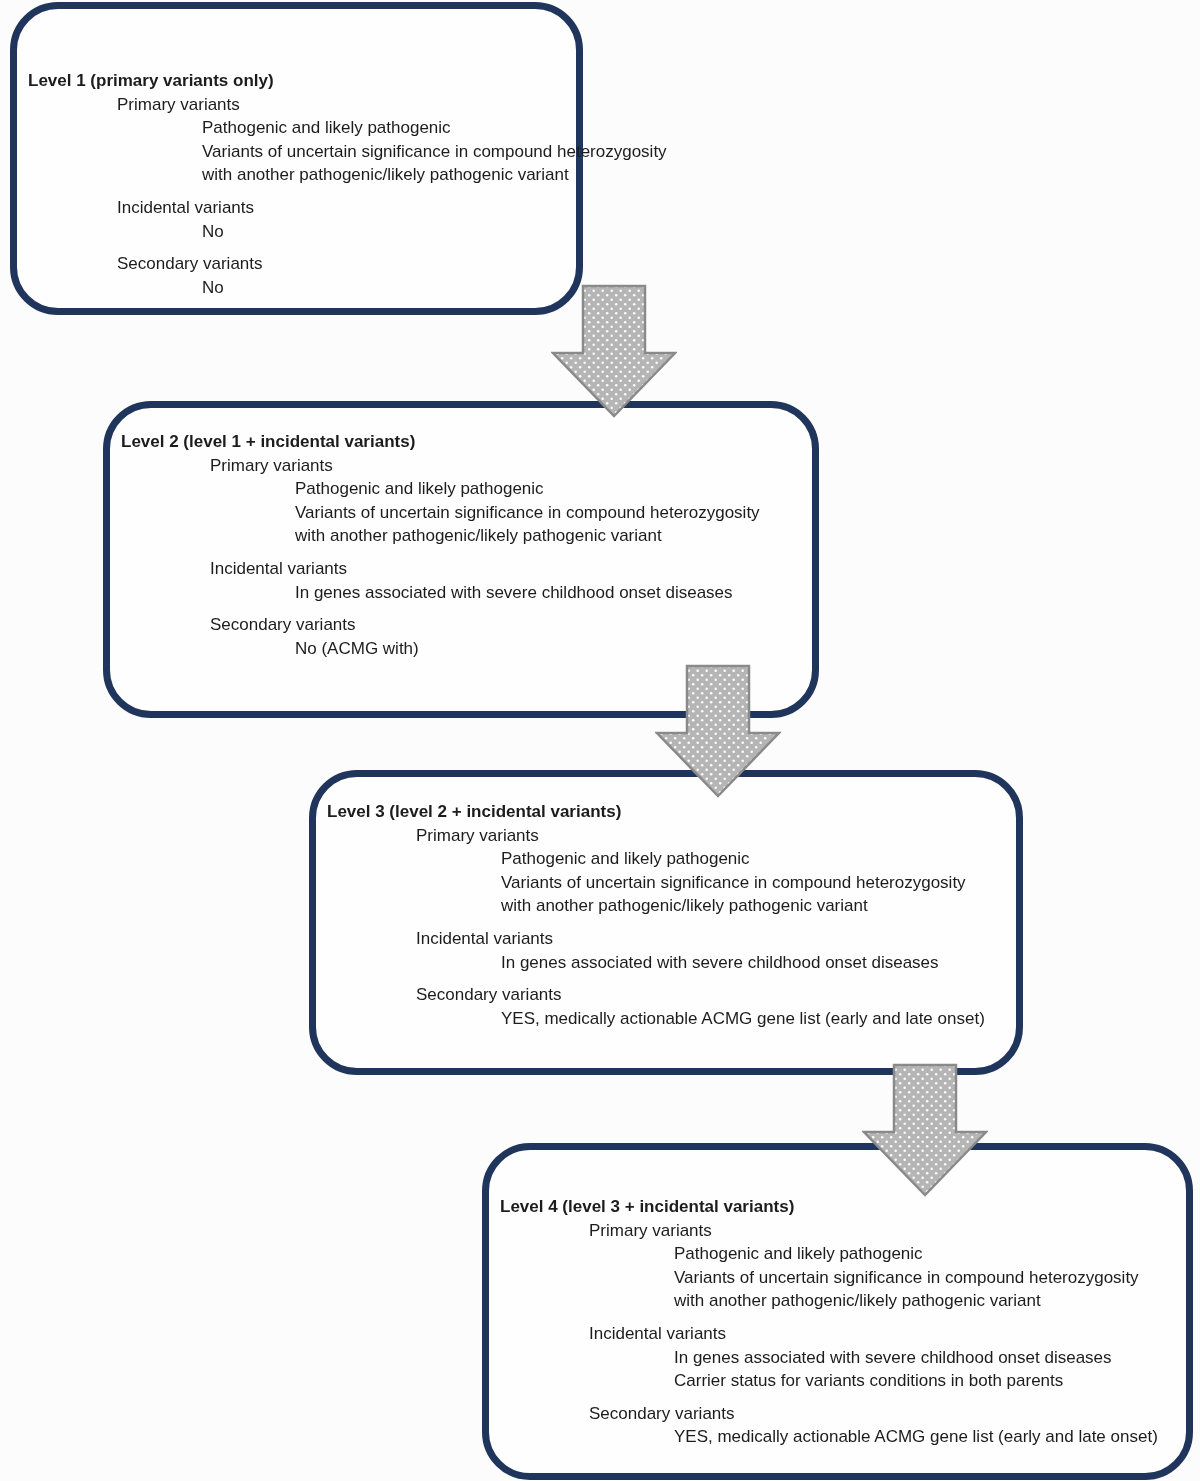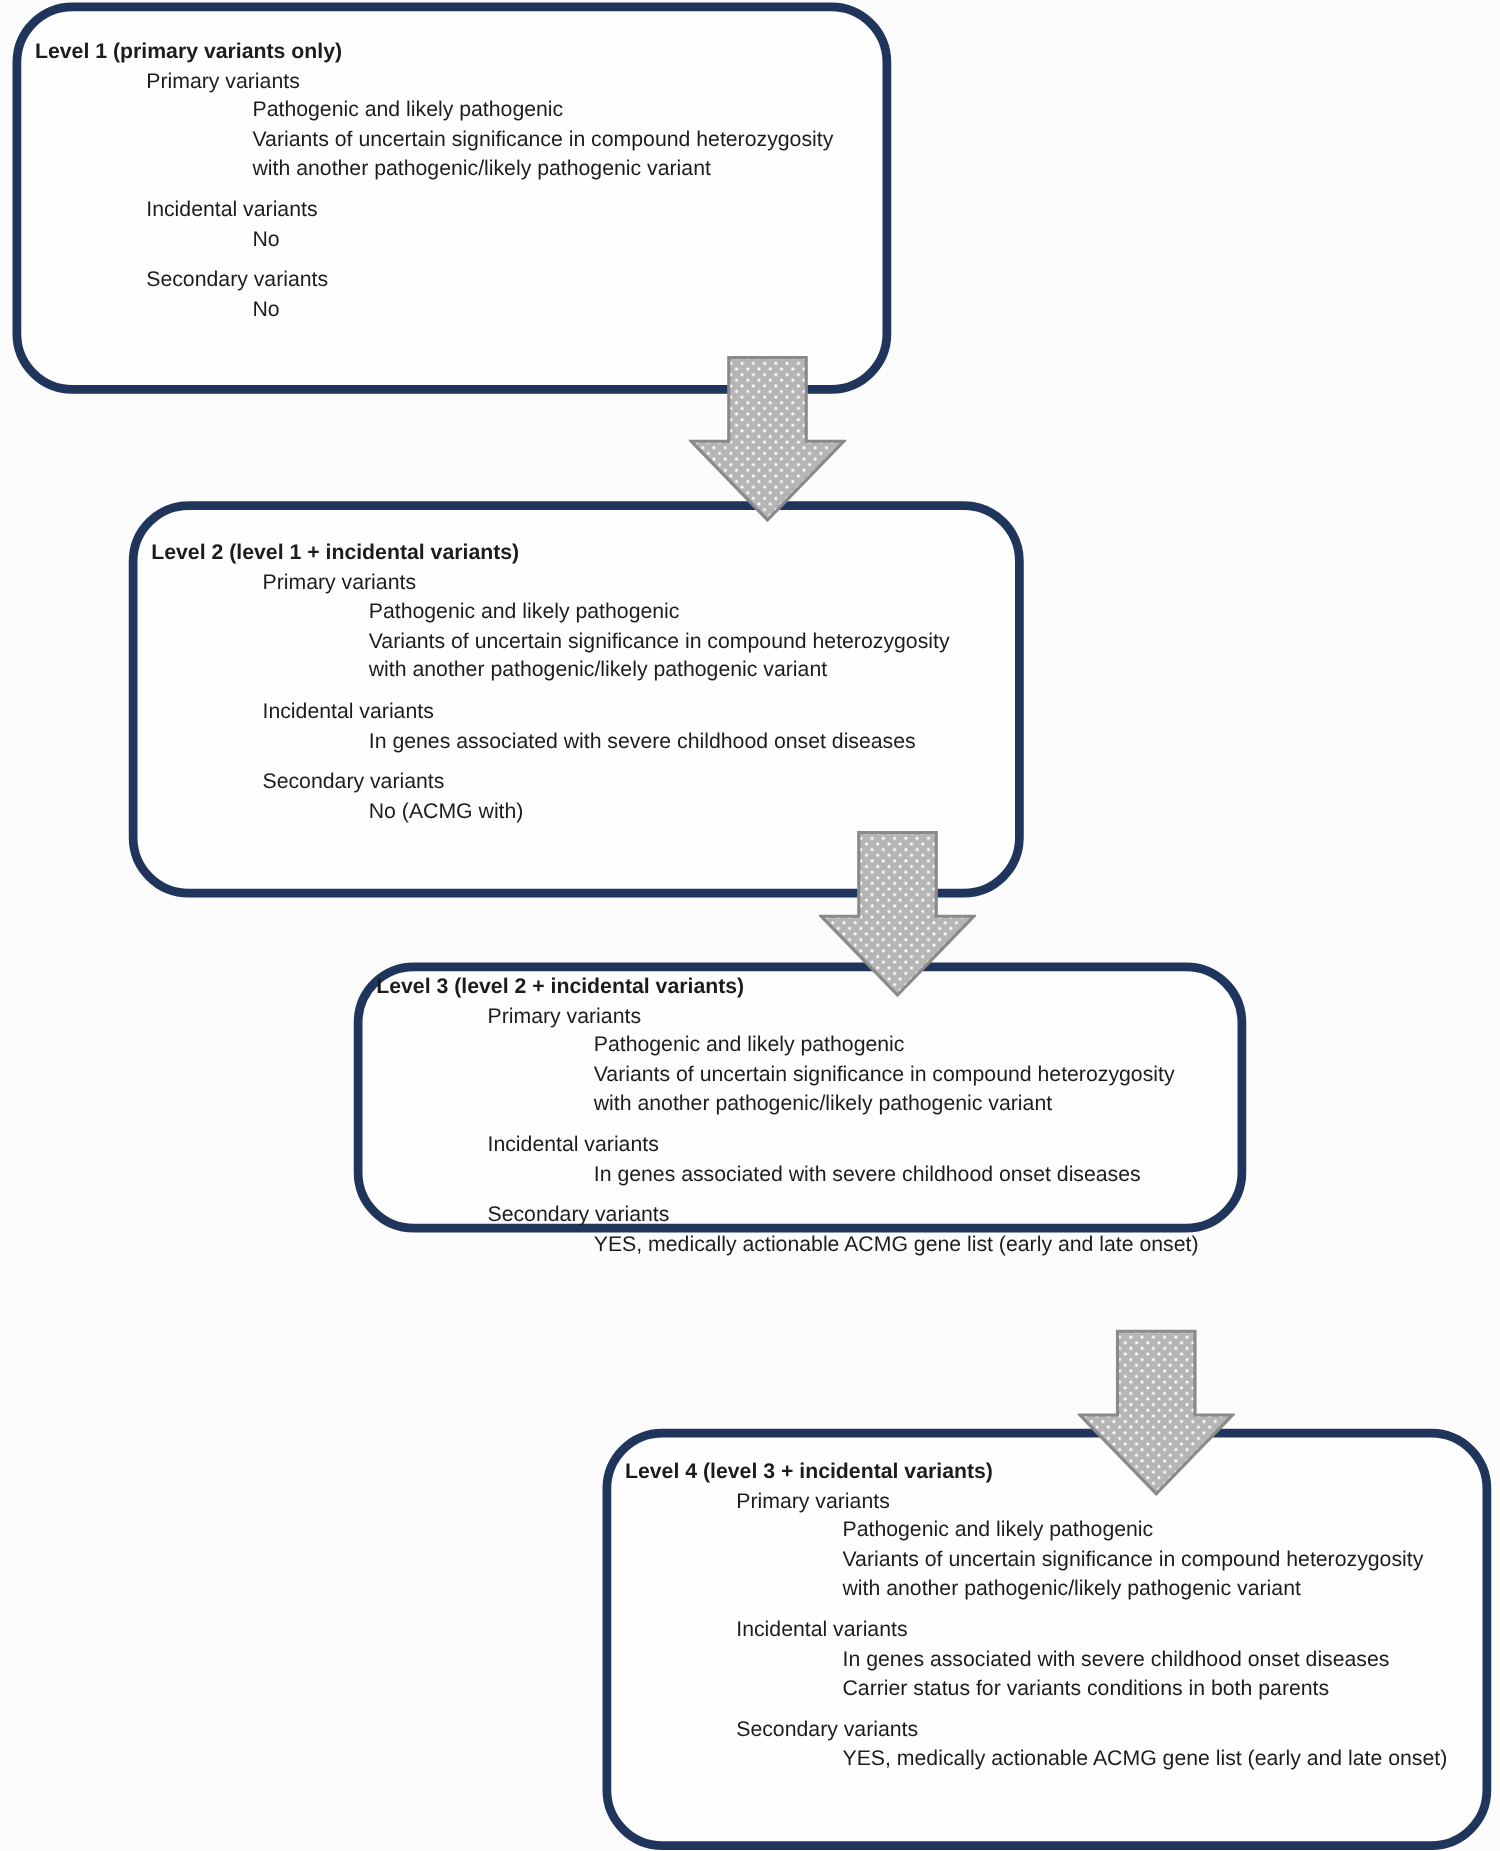--- a/index.html
+++ b/index.html
@@ -33,24 +33,24 @@
   .flow-box {
     position: absolute;
     box-sizing: border-box;
     background: var(--box-fill);
     border: 7px solid var(--box-border);
     border-radius: 48px;
     font-size: 17px;
     line-height: 23.6px;
     z-index: 1;
   }
-  #box-1 { left: 10px;  top: 2px;    width: 703px; height: 313px; padding-top: 20px; }
+  #box-1 { left: 10px;  top: 2px;    width: 573px; height: 313px; padding-top: 60px; }
   #box-2 { left: 103px; top: 401px;  width: 716px; height: 317px; padding-top: 22px; }
-  #box-3 { left: 283px; top: 770px;  width: 714px; height: 216px; }
-  #box-4 { left: 482px; top: 1143px; width: 711px; height: 337px; padding-top: 15px; }
+  #box-3 { left: 309px; top: 770px;  width: 714px; height: 305px; padding-top: 23px; }
+  #box-4 { left: 482px; top: 1143px; width: 711px; height: 337px; padding-top: 45px; }
   .box-title {
     font-weight: bold;
     margin-left: 11px;
     white-space: nowrap;
   }
   .section-heading {
     font-weight: normal;
     margin-left: 100px;
     white-space: nowrap;
   }

